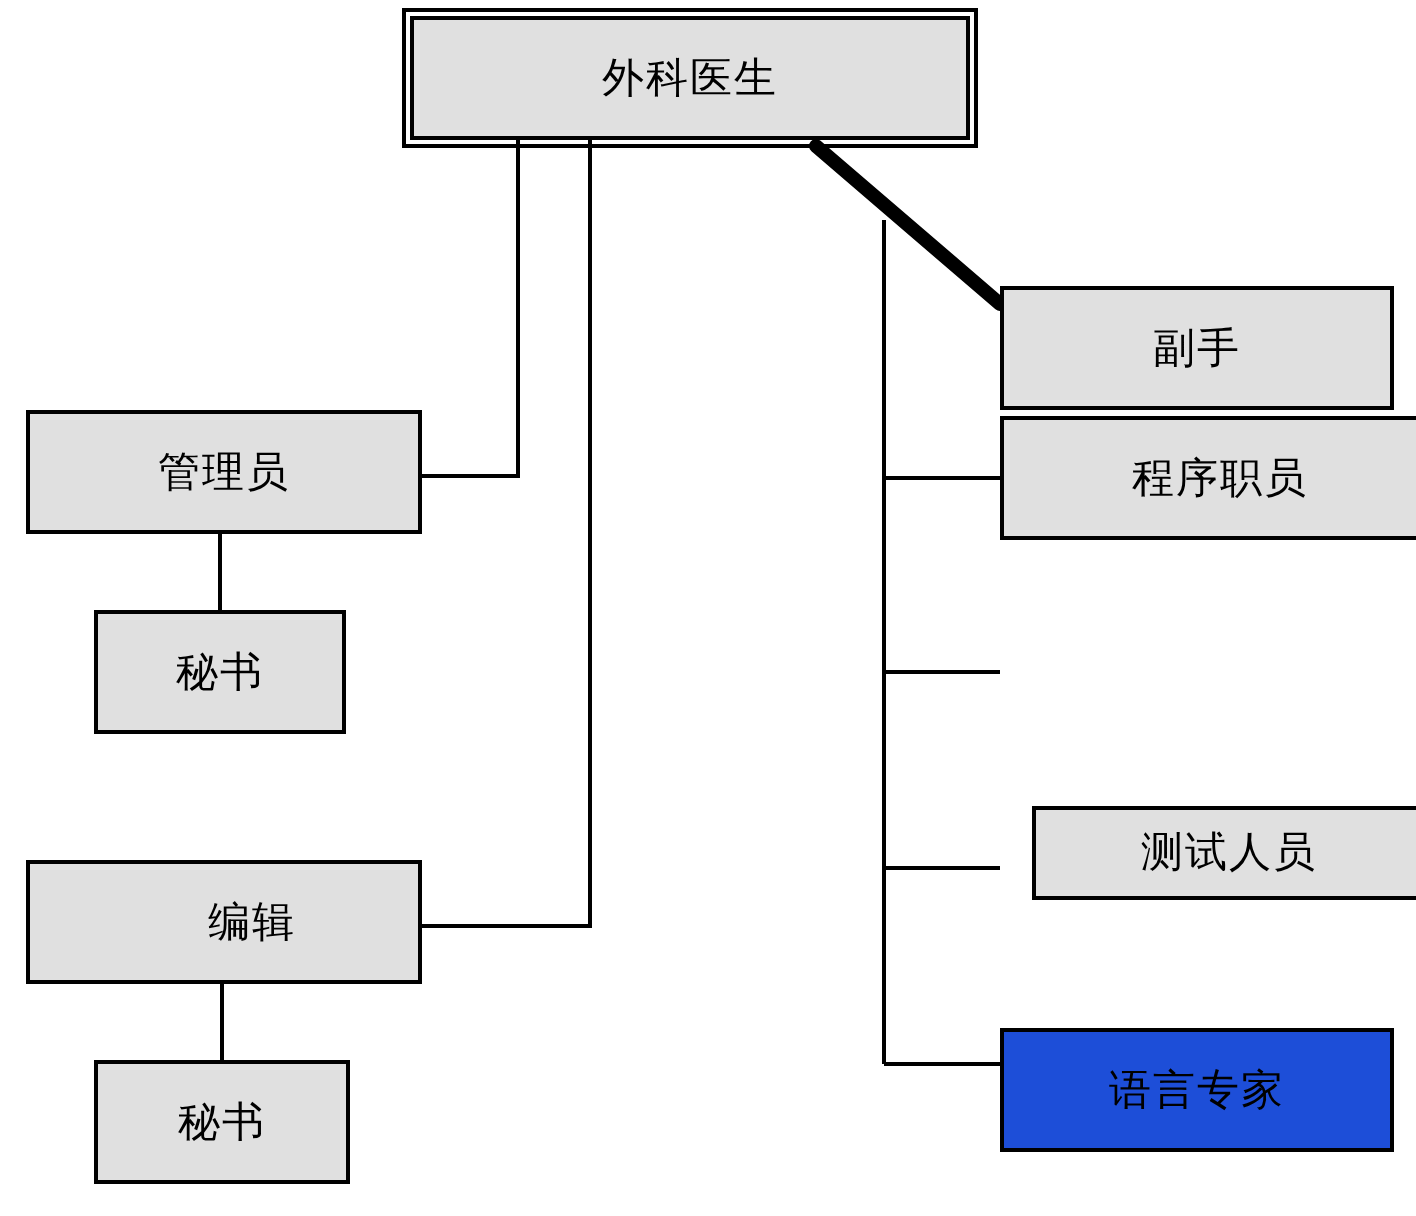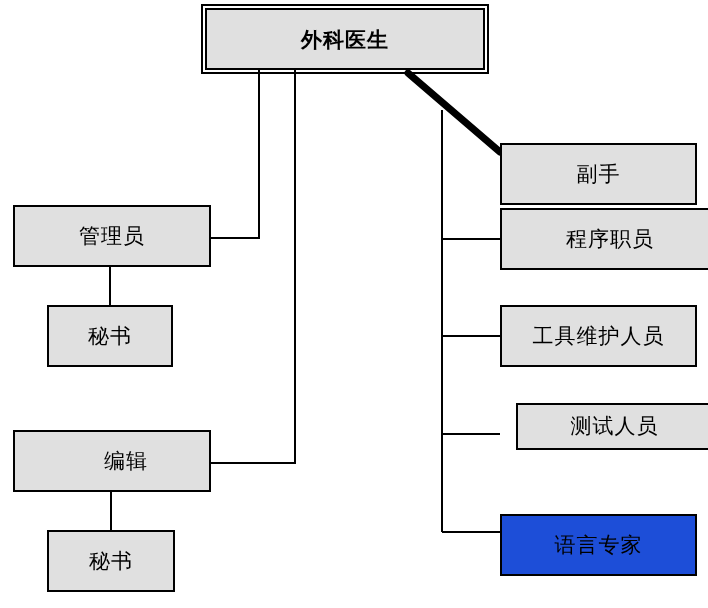--- a/index.html
+++ b/index.html
@@ -32,21 +32,20 @@
     display: flex;
     align-items: center;
     justify-content: center;
     z-index: 3;
   }
   .node.root {
     border: 2px solid #000000;
     outline: 2px solid #000000;
     outline-offset: 2px;
     background: #e3e3e3;
-    font-weight: bold;
   }
   .node-label {
     font-size: 21px;
     line-height: 1;
     color: #000000;
     letter-spacing: 1px;
     white-space: nowrap;
     font-family: "DejaVu Serif", "Liberation Serif", serif;
   }
 </style>
@@ -89,23 +88,20 @@
   </div>
 
   <div class="node" style="left: 500px; top: 110px; width: 197px; height: 62px; background: rgb(224, 224, 224); margin-top: 33px;">
     <span class="node-label">副手</span>
   </div>
 
   <div class="node" style="left: 500px; top: 208px; width: 220px; height: 62px; background: rgb(224, 224, 224);">
     <span class="node-label">程序职员</span>
   </div>
 
-  <div class="node" style="left: 500px; top: 305px; width: 197px; height: 62px; background: rgb(224, 224, 224);">
-    <span class="node-label">工具维护人员</span>
-  </div>
 
   <div class="node" style="left: 516px; top: 403px; width: 197px; height: 47px; background: rgb(224, 224, 224);">
     <span class="node-label">测试人员</span>
   </div>
 
   <div class="node" style="left: 500px; top: 514px; width: 197px; height: 62px; background: #1d4ed8;">
     <span class="node-label">语言专家</span>
   </div>
 
 </div>

